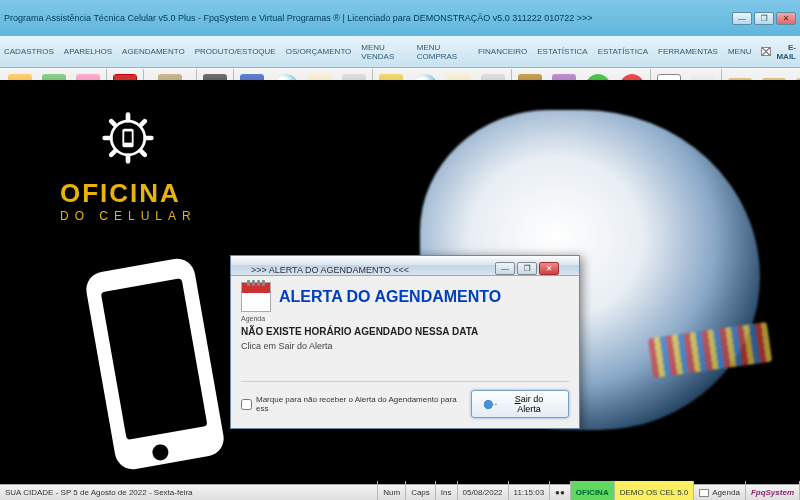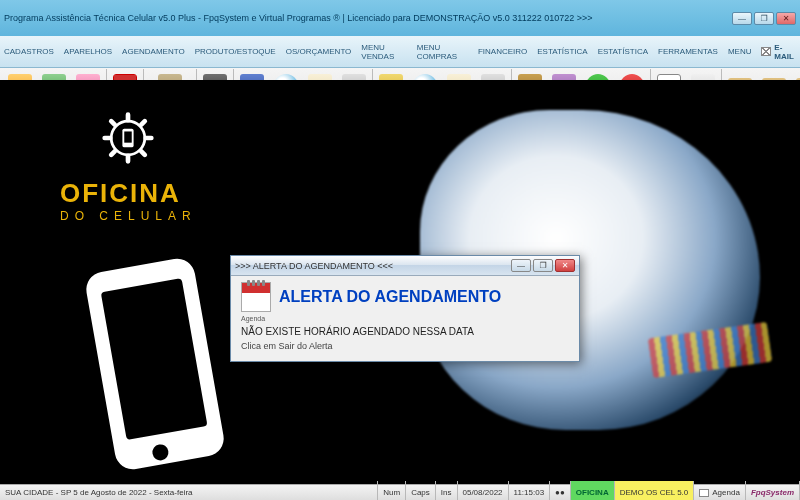--- a/index.html
+++ b/index.html
@@ -6,21 +6,21 @@
 body { width: 800px; height: 500px; overflow: hidden; background: #000; position: relative; }
 
 .titlebar { height: 36px; background: linear-gradient(#7fc8e8,#5fb5dd); display: flex; align-items: center; padding: 0 4px; font-size: 9px; color: #003a5c; }
 .titlebar .title-text { flex: 1; white-space: nowrap; overflow: hidden; }
 .win-controls { display: flex; gap: 2px; }
 .win-btn { width: 20px; height: 13px; background: linear-gradient(#eaf5fb,#b8d9ea); border: 1px solid #5c8aa8; border-radius: 2px; font-size: 8px; display: flex; align-items: center; justify-content: center; color: #2a4a5e; cursor: pointer; }
 .win-btn.close { background: linear-gradient(#f5a8a8,#e06868); color: #5c1a1a; }
 
 .menubar { height: 32px; background: linear-gradient(#e8f4fa,#c8e2f0); border-bottom: 1px solid #8bb8d0; display: flex; align-items: center; padding: 0 4px; font-size: 8px; color: #2a5a7a; gap: 10px; }
 .menubar span { cursor: pointer; }
-.email-btn { margin-left: auto; display: flex; align-items: center; gap: 3px; font-weight: bold; }
+.email-btn { margin-left: auto; display: flex; align-items: center; gap: 3px; font-weight: bold; text-align: right; }
 .email-icon-sm { width: 12px; height: 9px; background: #fff; border: 1px solid #888; position: relative; }
 .email-icon-sm::before { content: ''; position: absolute; inset: 0; background: linear-gradient(135deg, transparent 45%, #888 45%, #888 55%, transparent 55%), linear-gradient(-135deg, transparent 45%, #888 45%, #888 55%, transparent 55%); }
 
 .toolbar { height: 46px; background: linear-gradient(#f5f5f5,#e0e0e0); border-bottom: 1px solid #999; display: flex; align-items: center; padding: 1px 2px; gap: 0; overflow: hidden; }
 .tb-group { display: flex; border-right: 1px solid #bbb; padding: 0 1px; height: 100%; align-items: center; }
 .tb-btn { display: flex; flex-direction: column; align-items: center; justify-content: center; width: 34px; height: 42px; font-size: 6.5px; color: #333; cursor: pointer; border-radius: 2px; }
 .tb-btn.wide { width: 50px; }
 .tb-icon { width: 24px; height: 24px; border-radius: 3px; margin-bottom: 2px; display: flex; align-items: center; justify-content: center; font-size: 14px; }
 .tb-label { white-space: nowrap; text-align: center; line-height: 1; }
 
@@ -51,36 +51,36 @@
 .splash-blob::after { content: ''; position: absolute; right: -10px; bottom: 60px; width: 120px; height: 40px; background: repeating-linear-gradient(90deg, #d84040 0 6px, #f0d040 6px 12px, #4080d0 12px 18px); opacity: .7; border-radius: 4px; transform: rotate(-8deg); }
 .logo-area { position: absolute; left: 60px; top: 30px; color: #eab308; display: flex; align-items: center; gap: 12px; flex-direction: column; }
 .gear-icon { width: 56px; height: 56px; }
 .gear-icon svg { width: 100%; height: 100%; }
 .logo-text .line1 { font-size: 26px; font-weight: 900; letter-spacing: 2px; font-family: Arial Black, Arial; }
 .logo-text .line2 { font-size: 12px; letter-spacing: 6px; font-weight: 300; }
 .phone-shape { position: absolute; left: 70px; bottom: 10px; width: 180px; height: 220px; }
 .phone-shape svg { width: 100%; height: 100%; }
 
 .dialog { position: absolute; left: 230px; top: 175px; width: 350px; background: #f0f0f0; border: 1px solid #6a8aa8; box-shadow: 2px 2px 10px rgba(0,0,0,.5); }
-.dlg-titlebar { height: 20px; background: linear-gradient(#fdfdfe,#dce6f0 45%, #c2d4e6 46%, #d8e4f0); border-bottom: 1px solid #9ab; display: flex; align-items: center; padding: 0 4px; font-size: 9px; color: #333; }
+.dlg-titlebar { height: 20px; background: linear-gradient(#fdfdfe,#dce6f0 45%, #c2d4e6 46%, #d8e4f0); border-bottom: 1px solid #9ab; display: flex; align-items: flex-end; padding: 0 20px; font-size: 9px; color: #333; }
 .dlg-titlebar .dlg-title { flex: 1; }
 .dlg-controls { display: flex; gap: 2px; }
 .dlg-btn { width: 20px; height: 13px; border-radius: 2px; font-size: 8px; display: flex; align-items: center; justify-content: center; cursor: pointer; border: 1px solid #888; }
 .dlg-btn.min { background: linear-gradient(#eef4fa,#c8dae8); }
 .dlg-btn.max { background: linear-gradient(#eef4fa,#c8dae8); }
 .dlg-btn.close { background: linear-gradient(#f08888,#d04040); color: #fff; border-color: #a03030; }
 .dlg-body { padding: 6px 10px 10px; border-radius: 22px; }
 .dlg-head { display: flex; align-items: center; gap: 8px; }
 .dlg-agenda-icon { width: 30px; height: 30px; background: #fff; border: 1px solid #aaa; position: relative; }
 .dlg-agenda-icon::before { content: ''; position: absolute; top: 0; left: 0; right: 0; height: 10px; background: #d03030; }
 .dlg-agenda-icon .rings { position: absolute; top: -3px; left: 4px; right: 4px; height: 6px; display: flex; justify-content: space-around; }
 .dlg-agenda-icon .rings span { width: 3px; height: 6px; background: #888; border-radius: 1px; }
 .dlg-agenda-label { font-size: 7px; color: #555; position: absolute; bottom: -10px; left: 0; }
 .dlg-heading { font-size: 16px; font-weight: bold; color: #0040c0; font-family: Arial; }
-.dlg-msg { margin-top: 14px; font-size: 10px; font-weight: normal; color: #222; }
+.dlg-msg { margin-top: 14px; font-size: 10px; font-weight: bold; color: #222; }
 .dlg-sub { margin-top: 4px; font-size: 9px; color: #444; }
 .dlg-footer { margin-top: 30px; display: flex; align-items: center; justify-content: space-between; border-top: 1px solid #ccc; padding-top: 8px; }
 .dlg-check { display: flex; align-items: center; gap: 4px; font-size: 8px; color: #333; }
 .dlg-check input { width: 11px; height: 11px; }
 .dlg-exit { padding: 3px 12px; font-size: 9px; background: linear-gradient(#fefefe,#e4ecf4); border: 1px solid #7aa0c8; border-radius: 3px; cursor: pointer; display: flex; align-items: center; gap: 4px; box-shadow: 0 0 3px #7aa8d8; }
 .exit-icon { width: 14px; height: 11px; background: radial-gradient(circle at 30% 50%, #4a90d8 40%, transparent 42%); position: relative; }
 .exit-icon::after { content: '→'; position: absolute; right: -1px; top: -2px; font-size: 10px; color: #4a90d8; }
 .dlg-underline { text-decoration: underline; }
 
 .statusbar { position: absolute; bottom: 0; left: 0; right: 0; height: 16px; background: linear-gradient(#f4f4f4,#dedede); border-top: 1px solid #aaa; display: flex; align-items: center; font-size: 8px; color: #333; }
@@ -284,20 +284,30 @@
                 <span></span>
                 <span></span>
               </div>
           </div>
           <div class="dlg-agenda-label">Agenda</div>
         </div>
         <div class="dlg-heading">ALERTA DO AGENDAMENTO</div>
       </div>
       <div class="dlg-msg">NÃO EXISTE HORÁRIO AGENDADO NESSA DATA</div>
       <div class="dlg-sub">Clica em Sair do Alerta</div>
+      <div class="dlg-footer">
+        <label class="dlg-check">
+          <input type="checkbox" style="">
+          <span>Marque para não receber o Alerta do Agendamento para ess</span>
+        </label>
+        <button class="dlg-exit">
+          <span class="exit-icon"></span>
+          <span><span class="dlg-underline">S</span><span>air do Alerta</span></span>
+        </button>
+      </div>
     </div>
   </div>
 </div>
 
 <div class="statusbar">
   <div class="sb-cell grow">SUA CIDADE - SP  5 de Agosto de 2022 - Sexta-feira</div>
   <div class="sb-cell">Num</div>
   <div class="sb-cell">Caps</div>
   <div class="sb-cell">Ins</div>
   <div class="sb-cell">05/08/2022</div>

